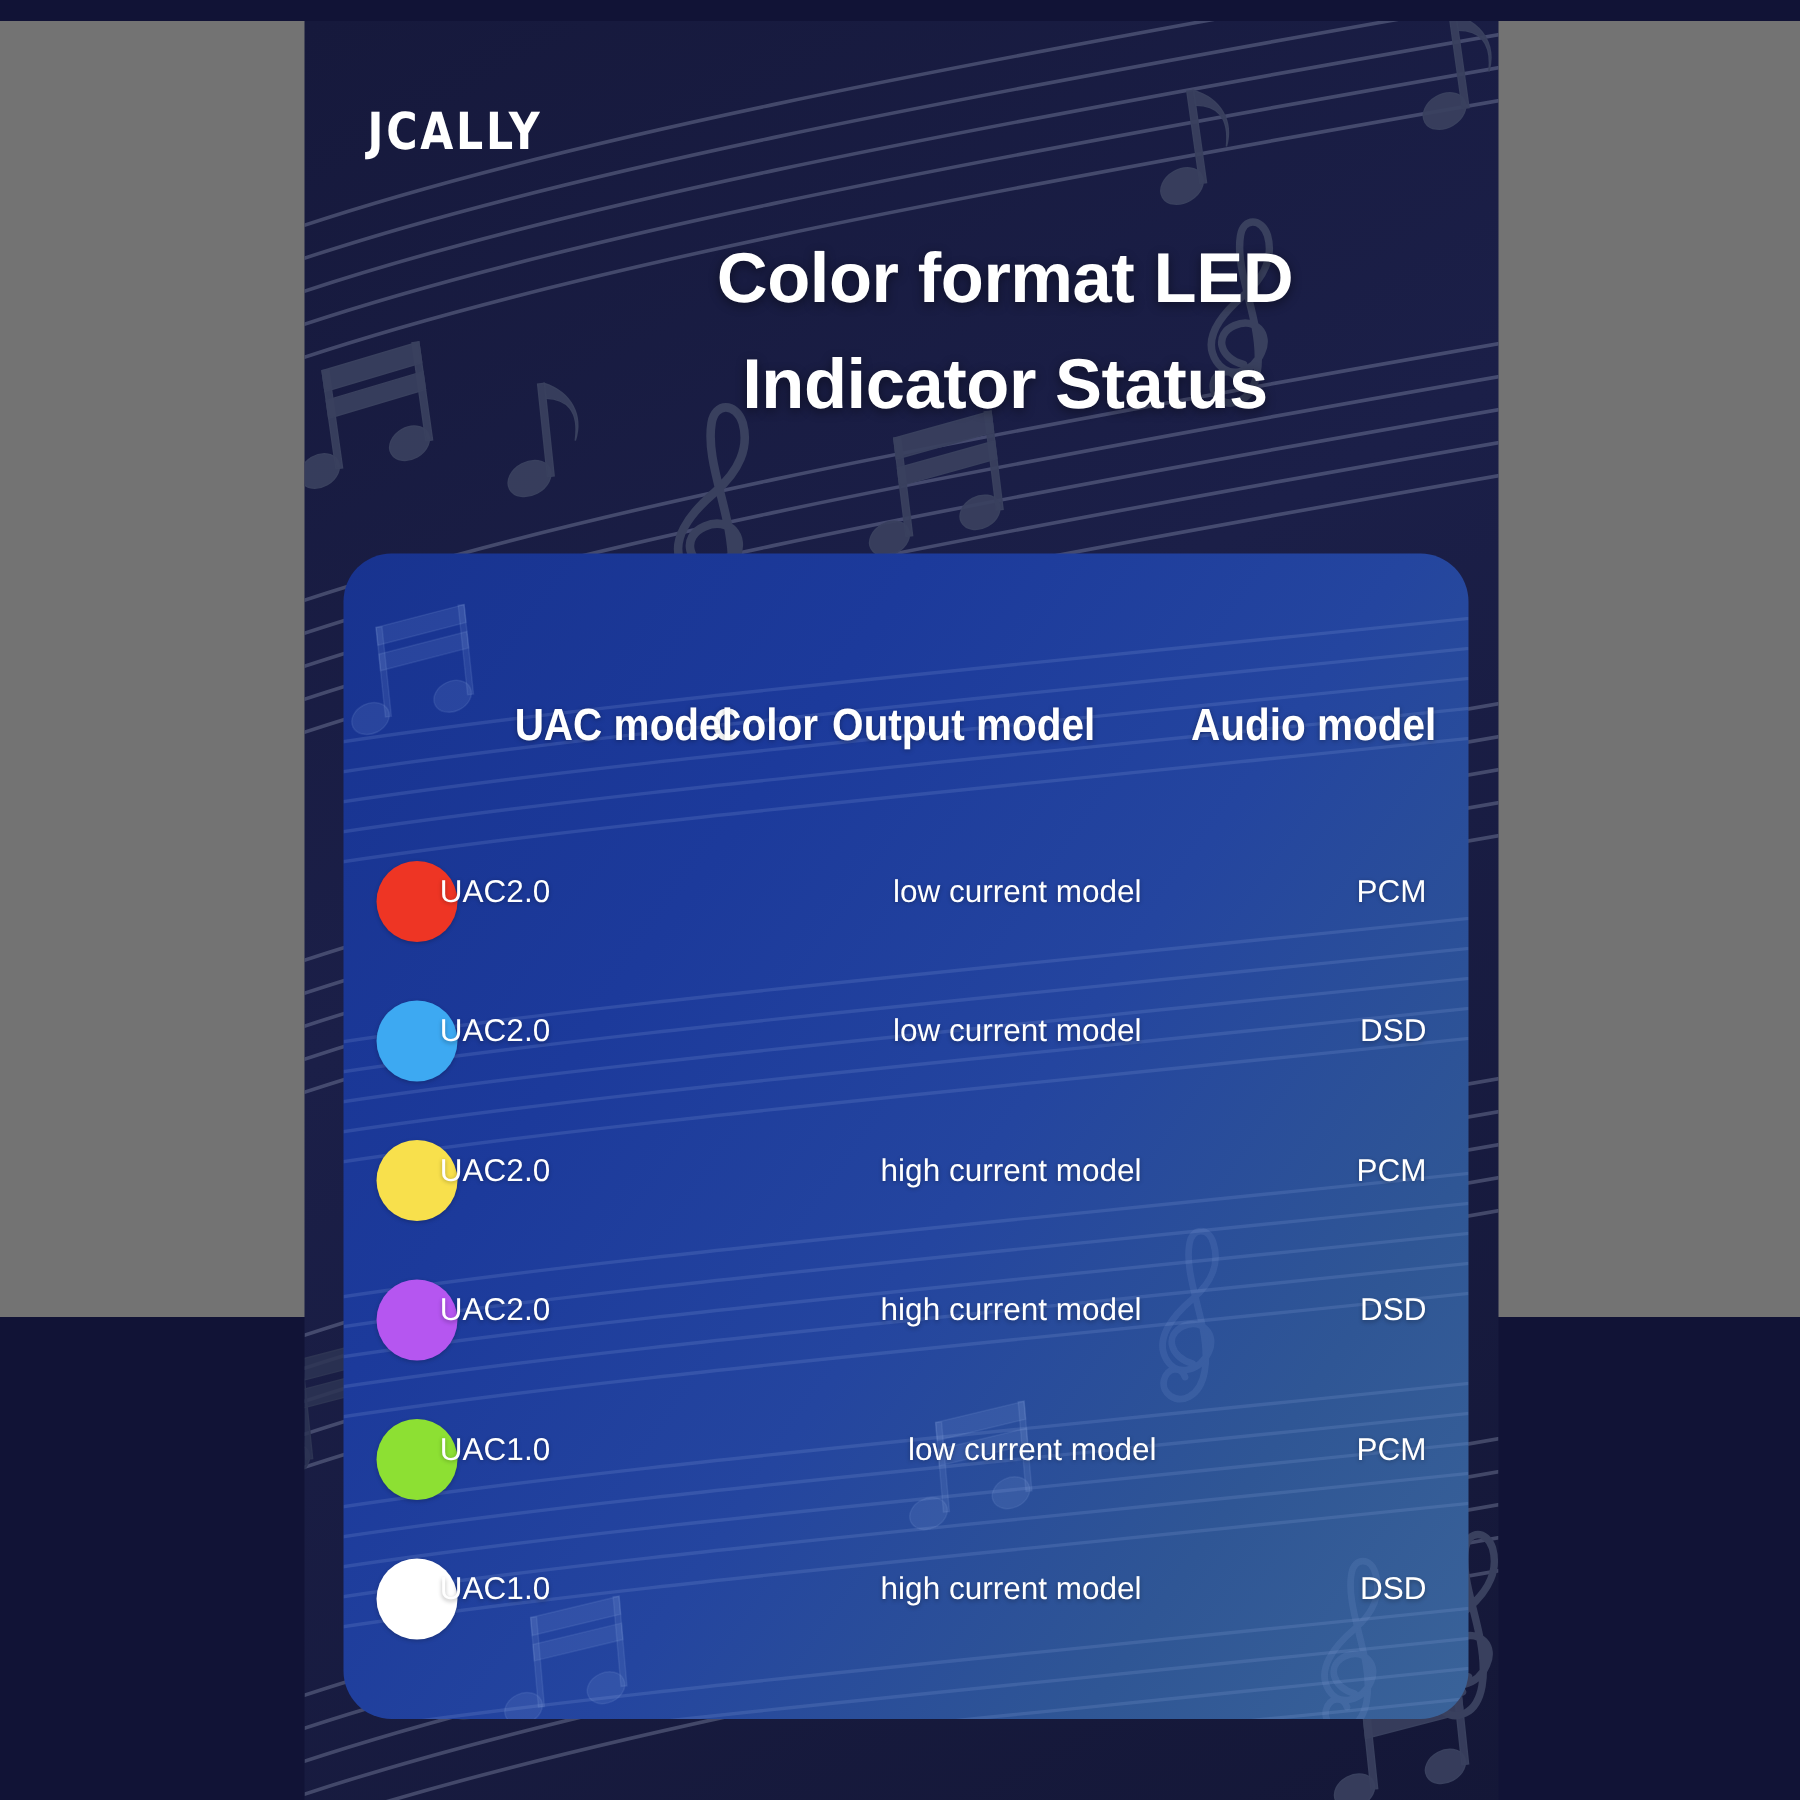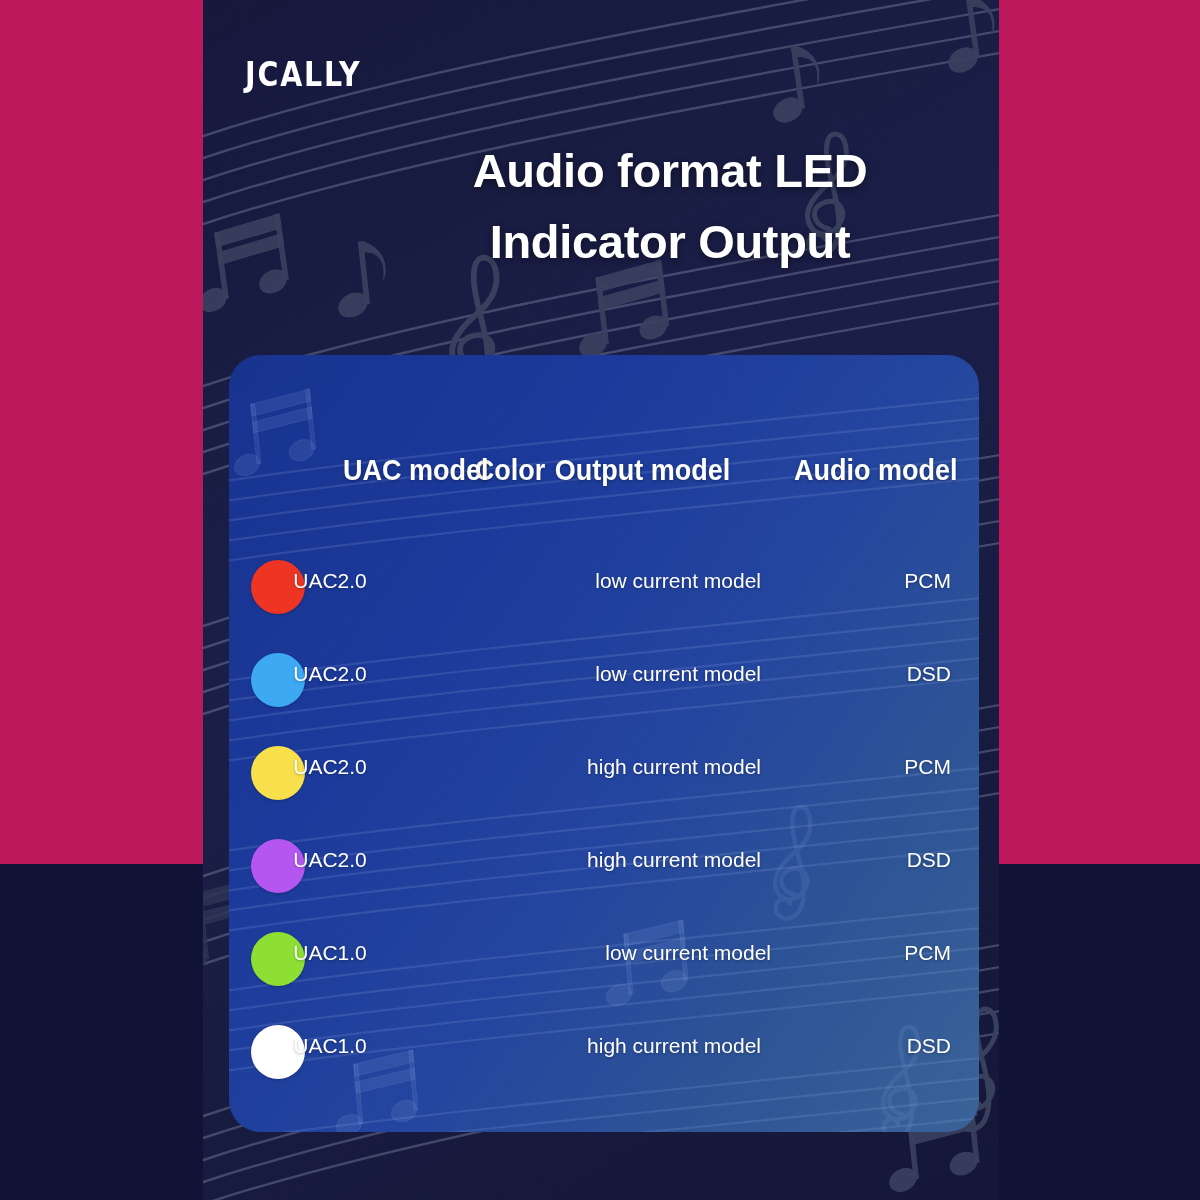--- a/index.html
+++ b/index.html
@@ -7,21 +7,22 @@
   html, body {
     width:1200px; height:1200px;
     background:#111336;
     font-family:"Liberation Sans", sans-serif;
     overflow:hidden;
   }
 
   #stage {
     position:relative;
     width:1200px; height:864px;
-    background:#be185d;
+    background:#737373;
+    margin-top:14px;
   }
 
   
   .panel {
     position:absolute;
     left:203px; top:0;
     width:796px; height:1200px;
     background:linear-gradient(150deg,#16193c 0%,#1b1f48 42%,#141737 100%);
     overflow:hidden;
   }
@@ -167,22 +168,22 @@
       <g fill="#2d3453" fill-opacity="0.85" stroke="#2d3453">
         <use href="#notepair" x="-10" y="960" transform="rotate(-6 -10 960)"></use>
         <use href="#note8" x="110" y="1120" transform="rotate(-6 110 1120)"></use>
       </g>
     </svg>
   </div>
 
   <div class="logo">JCALLY</div>
 
   <div class="heading">
-    <span class="ln">Audio format LED</span>
-    <span class="ln">Indicator Output</span>
+    <span class="ln">Color format LED</span>
+    <span class="ln">Indicator Status</span>
   </div>
 
   <div class="card">
 
     <svg class="card-deco" viewBox="0 0 750 777" preserveAspectRatio="none">
       <defs>
         <g id="cstaff">
           <path d="M-30 0 C 160 -30, 420 -52, 800 -92"></path>
           <path d="M-30 20 C 160 -10, 420 -32, 800 -72"></path>
           <path d="M-30 40 C 160 10, 420 -12, 800 -52"></path>

